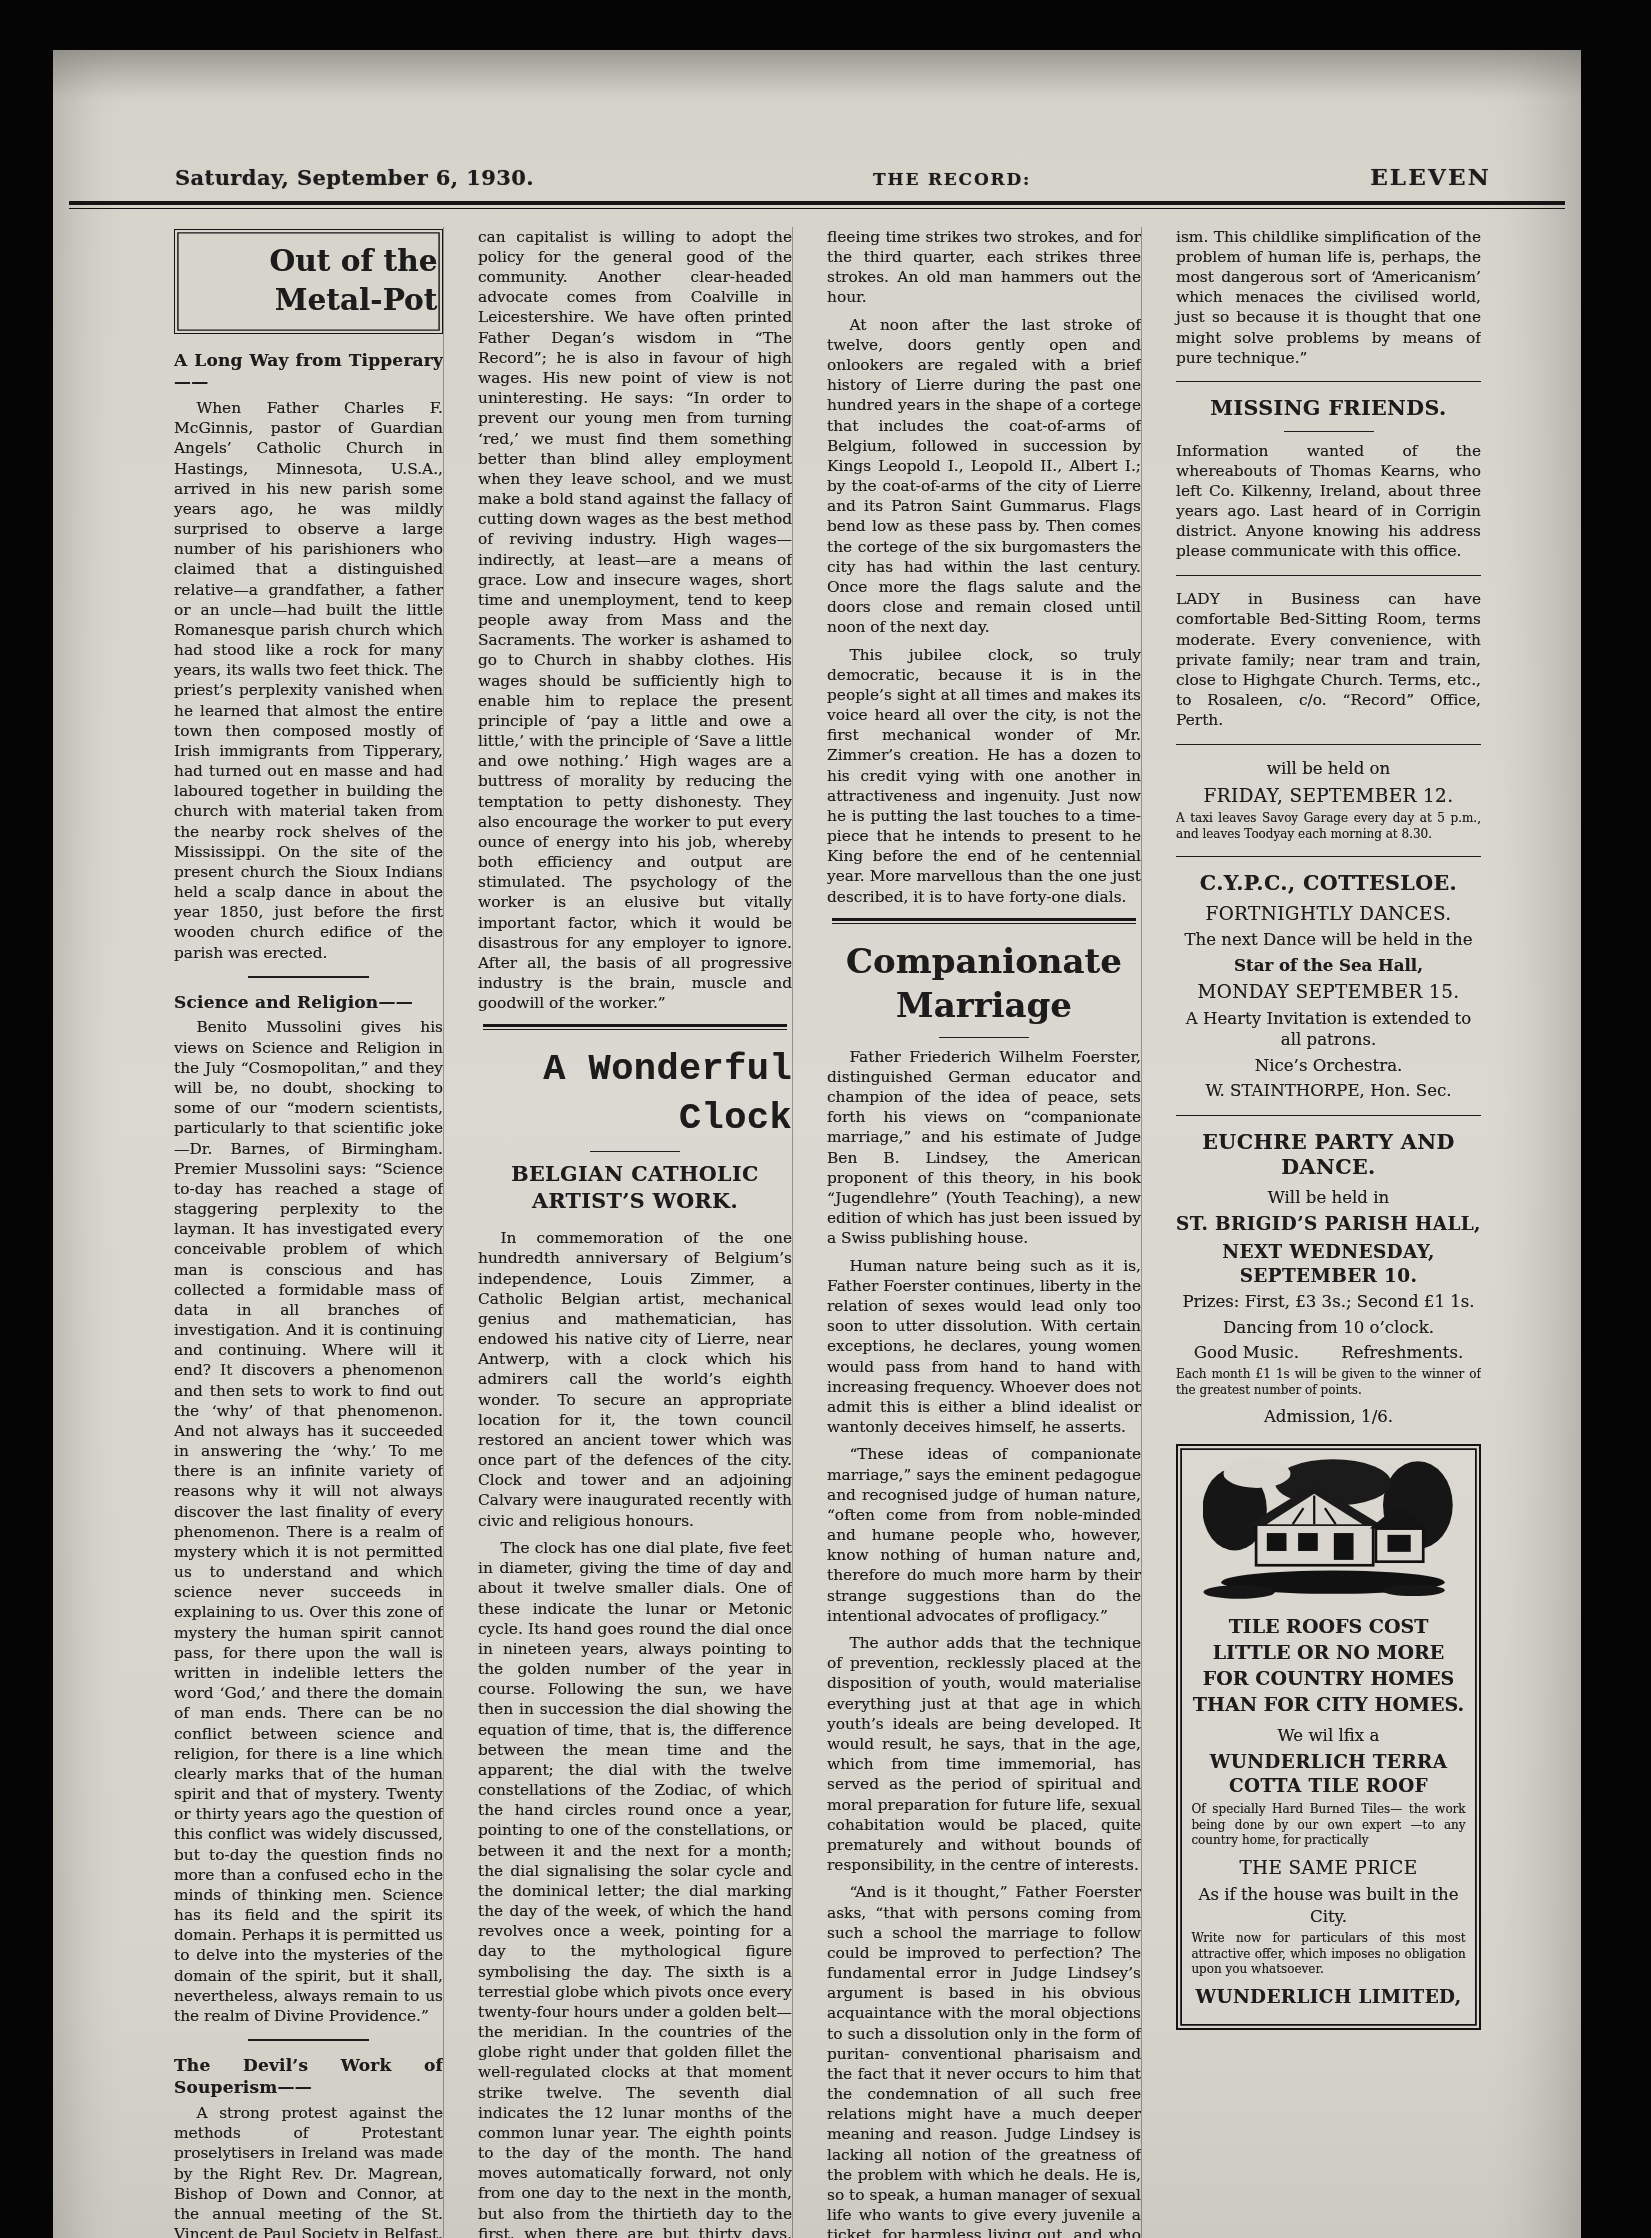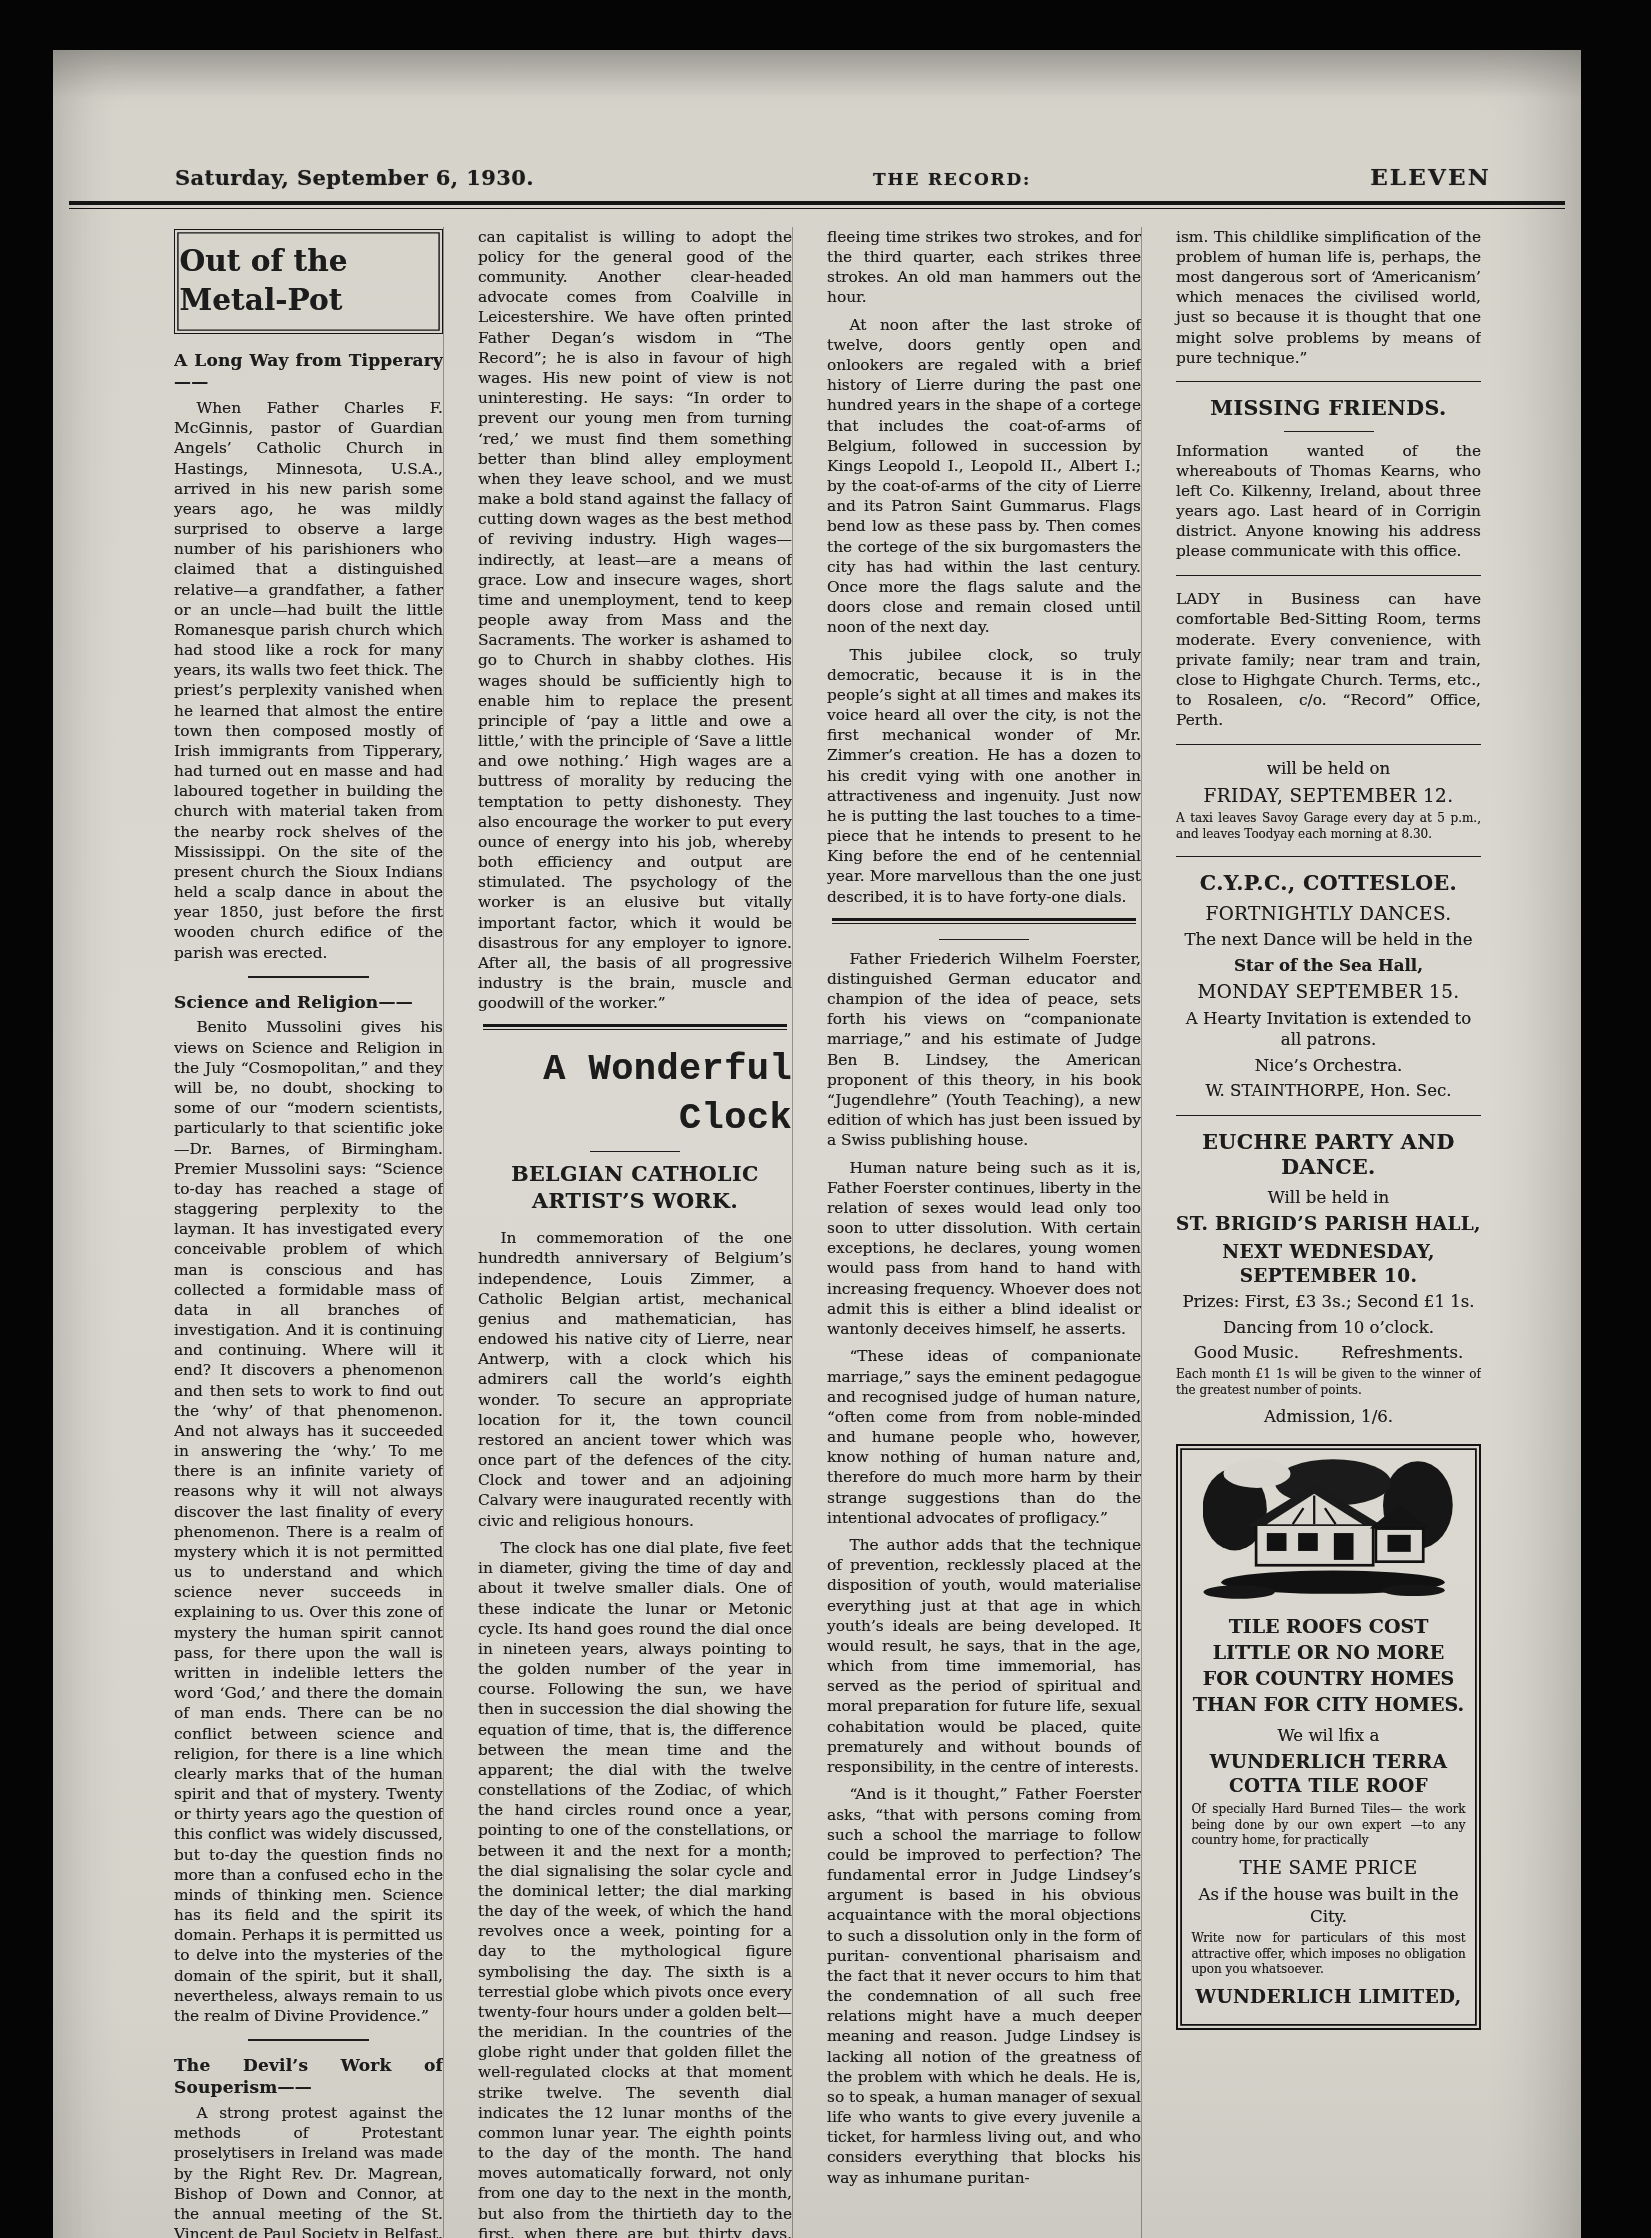--- a/index.html
+++ b/index.html
@@ -15,21 +15,21 @@
   .m-page { font-size:23px; letter-spacing:2.2px; }
   .head-rule { margin:10.7px 16px 0 16px; height:3.1px; border-top:4.5px solid #141414; border-bottom:1.8px solid #141414; }
   .columns { position:relative; display:grid; grid-template-columns:269px 349px 349px 340px;
              padding:18px 0 0 121px; height:2301px; overflow:hidden; }
   .col { overflow:hidden; font-size:15.4px; line-height:1.31; text-align:justify;
          text-shadow:0 0 0.6px rgba(35,35,35,.55); }
   .col + .col { border-left:0.9px solid rgba(25,25,25,.38); padding-left:34px; }
   .col p { margin:0 0 7.2px; text-indent:22.4px; }
   .col p.cont { text-indent:0; }
   .box-title { border:1.8px solid #151515; box-shadow:inset 0 0 0 2.2px #d7d5cd, inset 0 0 0 3.6px #151515;
-               padding:11.6px 4.5px 13.4px; text-align:left; font-size:29.6px; font-weight:700; margin:2.7px 0 15px; }
+               padding:11.6px 4.5px 13.4px; text-align:right; font-size:29.6px; font-weight:700; margin:2.7px 0 15px; }
   .subhead { font-size:17px; font-weight:700; margin:5.4px 0 4.5px; letter-spacing:0.2px; }
   .srule { width:121px; border-top:2.2px solid #1d1d1d; margin:13.4px auto 12.5px; }
   .feature-rule { border-top:3.6px solid #171717; border-bottom:1.3px solid #171717; height:2.2px; margin:10.7px 5.4px 15px; }
   .feature-title { font-size:37px; font-weight:700; text-align:right; margin:0 0 2.7px; letter-spacing:0.4px;font-family:Liberation Mono, monospace; }
   .short-rule { width:90px; border-top:1.8px solid #1d1d1d; margin:9px auto; }
   .feature-sub { font-size:20.6px; font-weight:700; text-align:center; line-height:1.3; margin:7.2px 13.4px 13.4px; letter-spacing:0.4px; }
   .marriage-title { font-size:34px; font-weight:700; text-align:center; margin:0 0 1.8px; }
   .ad-rule { border-top:1.3px solid #1b1b1b; margin:13.4px 0; }
   .ad-heading { font-size:20.6px; font-weight:700; text-align:center; letter-spacing:0.4px; margin:0 0 5.4px; line-height:1.25; }
   .ad-line { font-size:16.6px; text-align:center; margin:3.6px 0; text-indent:0; }
@@ -79,20 +79,21 @@
         <p>In commemoration of the one hundredth anniversary of Belgium’s independence, Louis Zimmer, a Catholic Belgian artist, mechanical genius and mathematician, has endowed his native city of Lierre, near Antwerp, with a clock which his admirers call the world’s eighth wonder. To secure an appropriate location for it, the town council restored an ancient tower which was once part of the defences of the city. Clock and tower and an adjoining Calvary were inaugurated recently with civic and religious honours.</p>
         <p>The clock has one dial plate, five feet in diameter, giving the time of day and about it twelve smaller dials. One of these indicate the lunar or Metonic cycle. Its hand goes round the dial once in nineteen years, always pointing to the golden number of the year in course. Following the sun, we have then in succession the dial showing the equation of time, that is, the difference between the mean time and the apparent; the dial with the twelve constellations of the Zodiac, of which the hand circles round once a year, pointing to one of the constellations, or between it and the next for a month; the dial signalising the solar cycle and the dominical letter; the dial marking the day of the week, of which the hand revolves once a week, pointing for a day to the mythological figure symbolising the day. The sixth is a terrestial globe which pivots once every twenty-four hours under a golden belt—the meridian. In the countries of the globe right under that golden fillet the well-regulated clocks at that moment strike twelve. The seventh dial indicates the 12 lunar months of the common lunar year. The eighth points to the day of the month. The hand moves automatically forward, not only from one day to the next in the month, but also from the thirtieth day to the first, when there are but thirty days, and from the twenty-eighth day of February to the first of March, or, in leap years, from the twenty-ninth to the first of March. The ninth dial shows the seasons. The tenth marks daily the tides in Lierre. It has twelve images of different sized ships. When it is high tide the hand points to the largest, when the tide is at its lowest ebb, to the smallest. The tenth dial visualises the moon’s age in the month. The twelfth marks the phase the moon is in.</p>
 
       </div>
 
       <div class="col">
         <p class="cont">fleeing time strikes two strokes, and for the third quarter, each strikes three strokes. An old man hammers out the hour.</p>
         <p>At noon after the last stroke of twelve, doors gently open and onlookers are regaled with a brief history of Lierre during the past one hundred years in the shape of a cortege that includes the coat-of-arms of Belgium, followed in succession by Kings Leopold I., Leopold II., Albert I.; by the coat-of-arms of the city of Lierre and its Patron Saint Gummarus. Flags bend low as these pass by. Then comes the cortege of the six burgomasters the city has had within the last century. Once more the flags salute and the doors close and remain closed until noon of the next day.</p>
         <p>This jubilee clock, so truly democratic, because it is in the people’s sight at all times and makes its voice heard all over the city, is not the first mechanical wonder of Mr. Zimmer’s creation. He has a dozen to his credit vying with one another in attractiveness and ingenuity. Just now he is putting the last touches to a time-piece that he intends to present to he King before the end of he centennial year. More marvellous than the one just described, it is to have forty-one dials.</p>
         <div class="feature-rule"></div>
+        <div class="marriage-title">Companionate Marriage</div>
         <div class="short-rule"></div>
         <p>Father Friederich Wilhelm Foerster, distinguished German educator and champion of the idea of peace, sets forth his views on “companionate marriage,” and his estimate of Judge Ben B. Lindsey, the American proponent of this theory, in his book “Jugendlehre” (Youth Teaching), a new edition of which has just been issued by a Swiss publishing house.</p>
         <p>Human nature being such as it is, Father Foerster continues, liberty in the relation of sexes would lead only too soon to utter dissolution. With certain exceptions, he declares, young women would pass from hand to hand with increasing frequency. Whoever does not admit this is either a blind idealist or wantonly deceives himself, he asserts.</p>
         <p>“These ideas of companionate marriage,” says the eminent pedagogue and recognised judge of human nature, “often come from from noble-minded and humane people who, however, know nothing of human nature and, therefore do much more harm by their strange suggestions than do the intentional advocates of profligacy.”</p>
         <p>The author adds that the technique of prevention, recklessly placed at the disposition of youth, would materialise everything just at that age in which youth’s ideals are being developed. It would result, he says, that in the age, which from time immemorial, has served as the period of spiritual and moral preparation for future life, sexual cohabitation would be placed, quite prematurely and without bounds of responsibility, in the centre of interests.</p>
         <p>“And is it thought,” Father Foerster asks, “that with persons coming from such a school the marriage to follow could be improved to perfection? The fundamental error in Judge Lindsey’s argument is based in his obvious acquaintance with the moral objections to such a dissolution only in the form of puritan- conventional pharisaism and the fact that it never occurs to him that the condemnation of all such free relations might have a much deeper meaning and reason. Judge Lindsey is lacking all notion of the greatness of the problem with which he deals. He is, so to speak, a human manager of sexual life who wants to give every juvenile a ticket, for harmless living out, and who considers everything that blocks his way as inhumane puritan-</p>
       </div>
 
       <div class="col">
         <p class="cont">ism. This childlike simplification of the problem of human life is, perhaps, the most dangerous sort of ‘Americanism’ which menaces the civilised world, just so because it is thought that one might solve problems by means of pure technique.”</p>

